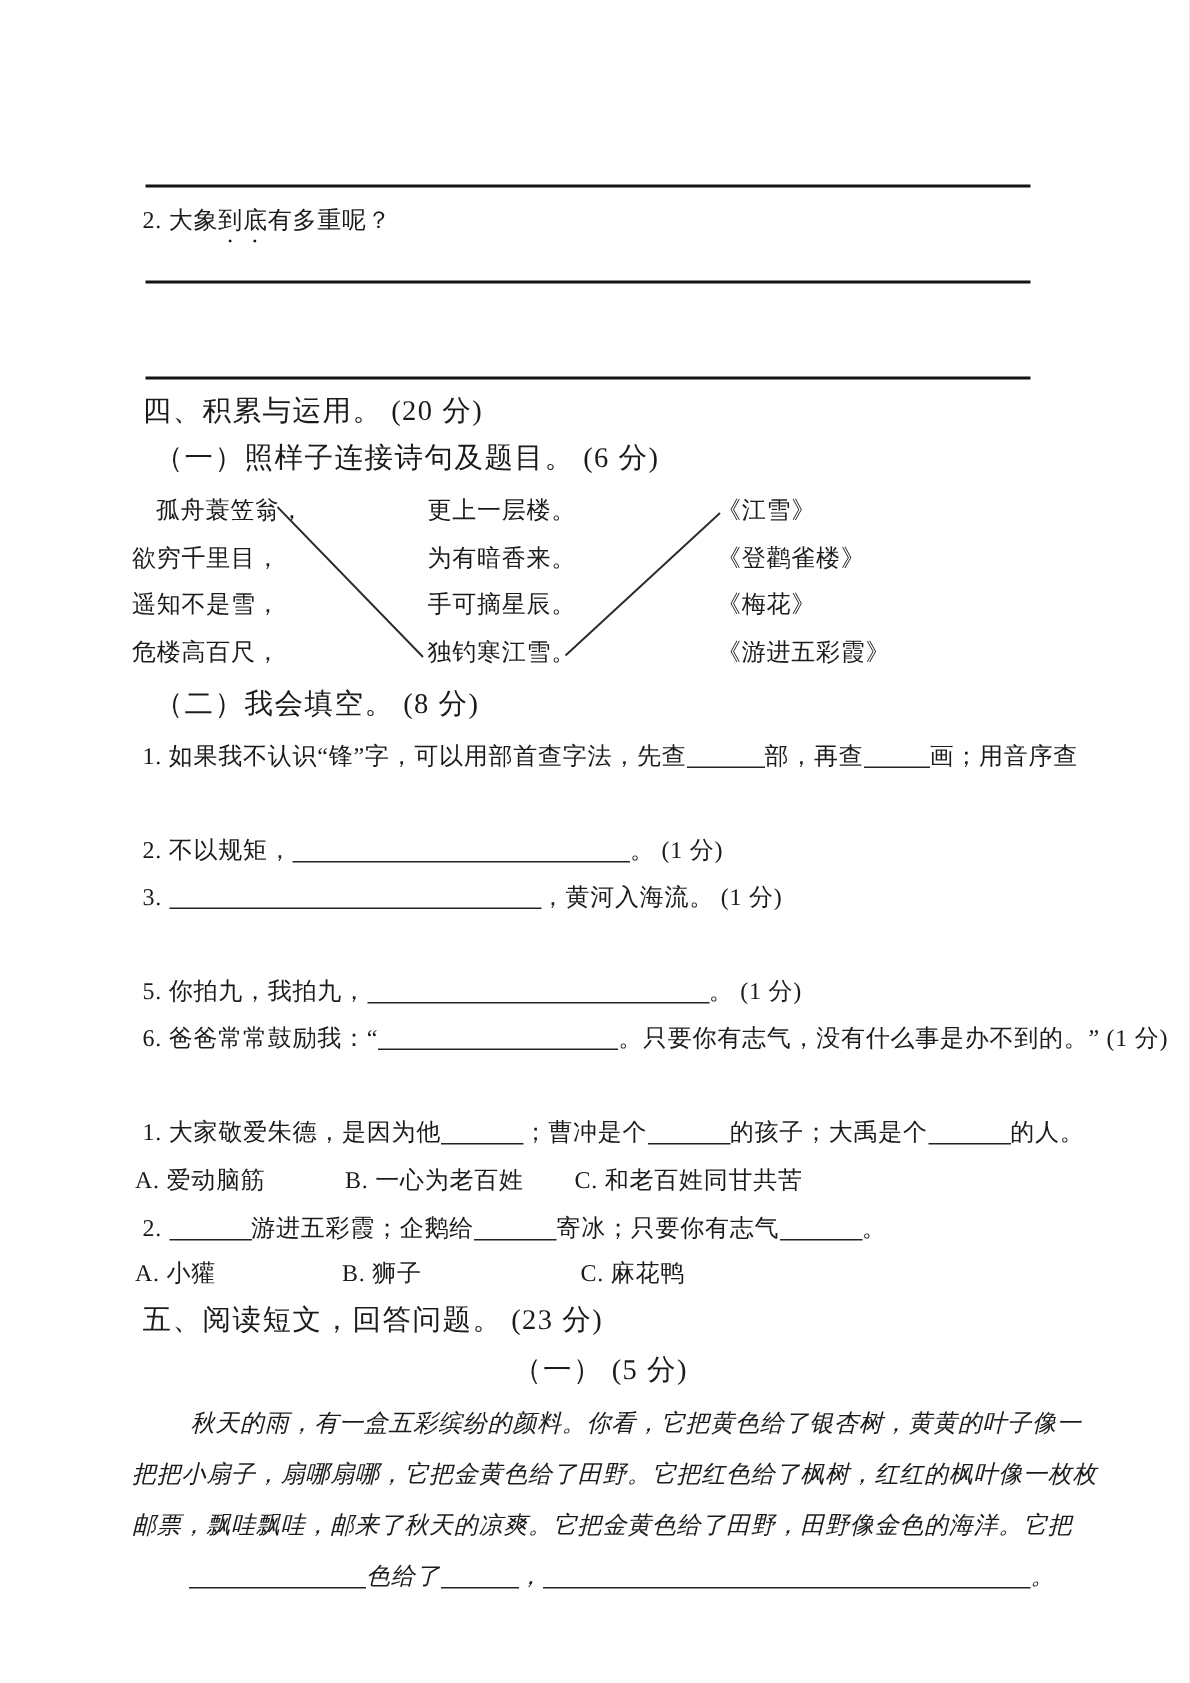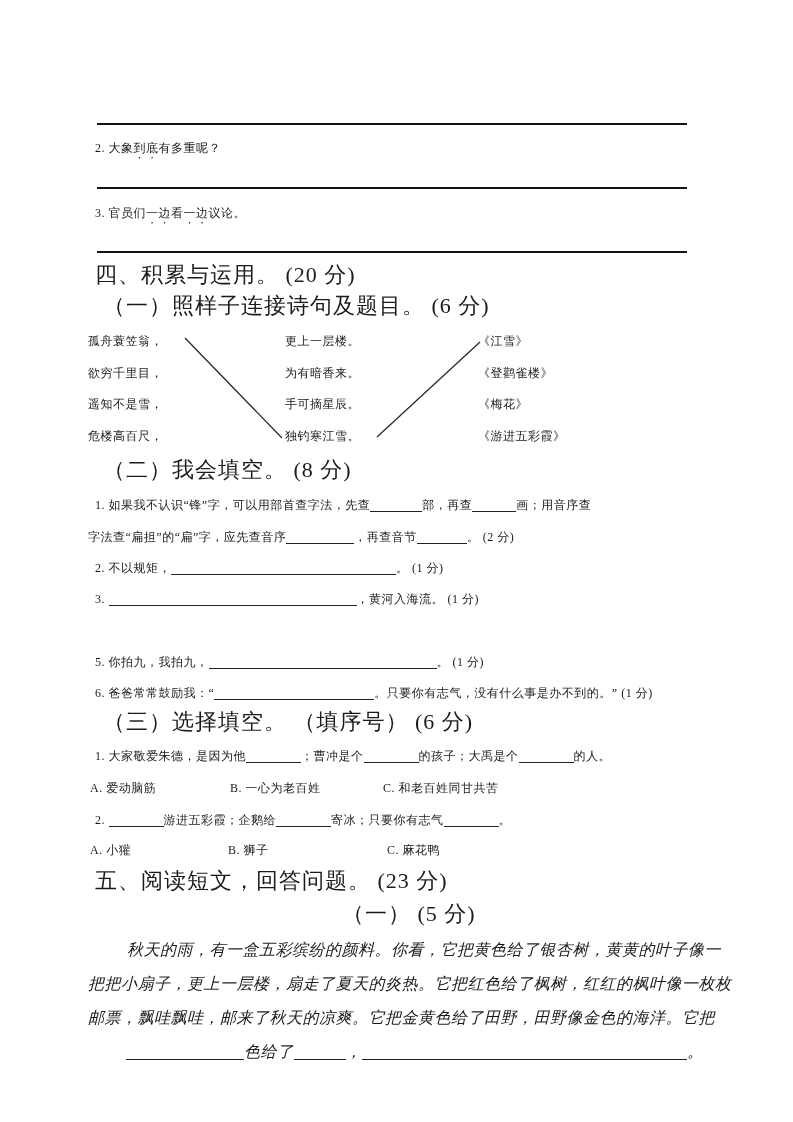--- a/index.html
+++ b/index.html
@@ -9,25 +9,25 @@
     height: 1122px;
     margin: 0 auto;
     background: #ffffff;
     color: #1b1b1b;
     font-family: "Liberation Serif", "DejaVu Serif", serif;
     overflow: hidden;
   }
   .row {
     position: absolute;
     white-space: nowrap;
-    font-size: 12px;
+    font-size: 16px;
     line-height: 24px;
     letter-spacing: 0.5px;
   }
-  .heading { font-size: 22px; letter-spacing: 1px; }
+  .heading { font-size: 19px; letter-spacing: 1px; }
   .rule {
     position: absolute;
     left: 97px;
     width: 590px;
     height: 0;
     border-top: 2px solid #141414;
   }
   .blank {
     display: inline-block;
     border-bottom: 1.7px solid #222;
@@ -56,30 +56,27 @@
 <div class="page">
 
   <div class="rule" style="top:123px"></div>
   <div class="rule" style="top:187px"></div>
   <div class="rule" style="top:251px"></div>
 
   <div class="row" style="left:95px; top:136px">
     <span>2. 大象</span><span class="emph">到底</span><span>有多重呢？</span>
   </div>
 
-  <div class="row" style="left:95px; top:201px">
-    <span>3. 官员们</span><span class="emph">一边</span><span>看</span><span class="emph">一边</span><span>议论。</span>
-  </div>
 
   <div class="row heading" style="left:95px; top:263px">四、积累与运用。 (20 分)</div>
 
   <div class="row heading" style="left:103px; top:294px">（一）照样子连接诗句及题目。 (6 分)</div>
 
   <div class="row" style="left:88px; top:329px">
-    <span class="cell" style="left:0">孤舟蓑笠翁，</span>
+    <span class="cell" style="left:16px">孤舟蓑笠翁，</span>
     <span class="cell" style="left:197px">更上一层楼。</span>
     <span class="cell" style="left:390px">《江雪》</span>
   </div>
   <div class="row" style="left:88px; top:361px">
     <span class="cell" style="left:0">欲穷千里目，</span>
     <span class="cell" style="left:197px">为有暗香来。</span>
     <span class="cell" style="left:390px">《登鹳雀楼》</span>
   </div>
   <div class="row" style="left:88px; top:392px">
     <span class="cell" style="left:0">遥知不是雪，</span>
@@ -96,42 +93,38 @@
     <line x1="185" y1="18" x2="282" y2="118"></line>
     <line x1="377" y1="117" x2="480" y2="22"></line>
   </svg>
 
   <div class="row heading" style="left:103px; top:458px">（二）我会填空。 (8 分)</div>
 
   <div class="row" style="left:95px; top:493px">
     <span>1. 如果我不认识“锋”字，可以用部首查字法，先查</span><span class="blank" style="width:52px"></span><span>部，再查</span><span class="blank" style="width:44px"></span><span>画；用音序查</span>
   </div>
 
-  <div class="row" style="left:88px; top:525px">
-    <span>字法查“扁担”的“扁”字，应先查音序</span><span class="blank" style="width:68px"></span><span>，再查音节</span><span class="blank" style="width:50px"></span><span>。 (2 分)</span>
-  </div>
 
   <div class="row" style="left:95px; top:556px">
     <span>2. 不以规矩，</span><span class="blank" style="width:225px"></span><span>。 (1 分)</span>
   </div>
 
   <div class="row" style="left:95px; top:587px">
     <span>3. </span><span class="blank" style="width:248px"></span><span>，黄河入海流。 (1 分)</span>
   </div>
 
 
   <div class="row" style="left:95px; top:650px">
     <span>5. 你拍九，我拍九，</span><span class="blank" style="width:228px"></span><span>。 (1 分)</span>
   </div>
 
   <div class="row" style="left:95px; top:681px">
     <span>6. 爸爸常常鼓励我：“</span><span class="blank" style="width:160px"></span><span>。只要你有志气，没有什么事是办不到的。” (1 分)</span>
   </div>
 
-  <div class="row heading" style="left:103px; top:710px">（三）选择填空。 （填序号） (6 分)</div>
 
   <div class="row" style="left:95px; top:744px">
     <span>1. 大家敬爱朱德，是因为他</span><span class="blank" style="width:55px"></span><span>；曹冲是个</span><span class="blank" style="width:55px"></span><span>的孩子；大禹是个</span><span class="blank" style="width:55px"></span><span>的人。</span>
   </div>
 
   <div class="row" style="left:90px; top:776px">
     <span class="cell" style="left:0">A. 爱动脑筋</span>
     <span class="cell" style="left:140px">B. 一心为老百姓</span>
     <span class="cell" style="left:293px">C. 和老百姓同甘共苦</span>
   </div>
@@ -144,20 +137,20 @@
     <span class="cell" style="left:0">A. 小獾</span>
     <span class="cell" style="left:138px">B. 狮子</span>
     <span class="cell" style="left:297px">C. 麻花鸭</span>
   </div>
 
   <div class="row heading" style="left:95px; top:869px">五、阅读短文，回答问题。 (23 分)</div>
 
   <div class="row heading" style="left:342px; top:902px">（一） (5 分)</div>
 
   <div class="row kai" style="left:127px; top:938px">秋天的雨，有一盒五彩缤纷的颜料。你看，它把黄色给了银杏树，黄黄的叶子像一</div>
-  <div class="row kai" style="left:88px; top:972px">把把小扇子，更上一层楼，扇走了夏天的炎热。它把红色给了枫树，红红的枫叶像一枚枚</div>
+  <div class="row kai" style="left:88px; top:972px">把把小扇子，扇哪扇哪，它把金黄色给了田野。它把红色给了枫树，红红的枫叶像一枚枚</div>
   <div class="row kai" style="left:126px; top:1040px">
     <span class="blank" style="width:118px"></span><span>色给了</span><span class="blank" style="width:52px"></span><span>，</span><span class="blank" style="width:325px"></span><span>。</span>
   </div>
 
   <div class="row kai" style="left:88px; top:1006px">邮票，飘哇飘哇，邮来了秋天的凉爽。它把金黄色给了田野，田野像金色的海洋。它把</div>
 
 </div>
 
 </body></html>

